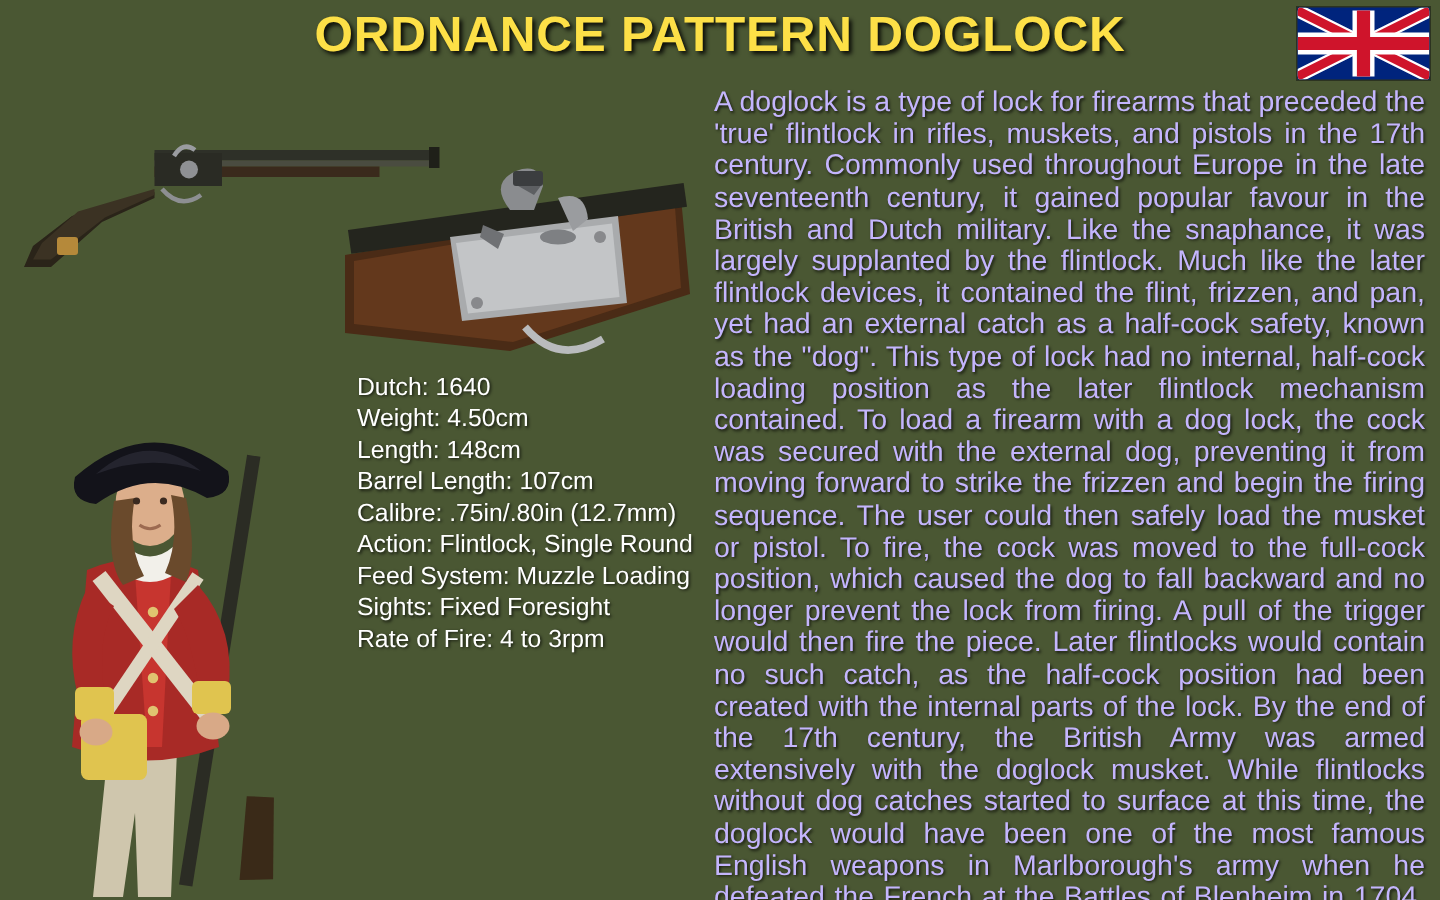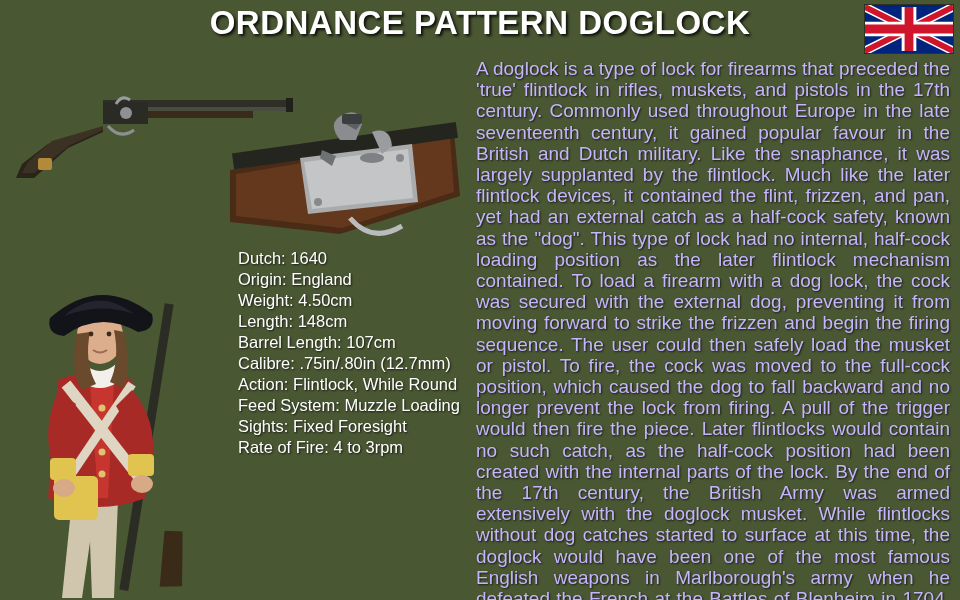--- a/index.html
+++ b/index.html
@@ -23,21 +23,21 @@
 
   
   .title {
     position: absolute;
     top: 4px;
     left: 0;
     width: 960px;
     text-align: center;
     font-size: 33px;
     font-weight: bold;
-    color: #ffffff;
+    color: #fde047;
     letter-spacing: 0.5px;
     text-shadow: 2px 2px 3px rgba(0,0,0,0.85);
     white-space: nowrap;
   }
   .flag {
     position: absolute;
     top: 4px;
     right: 6px;
     width: 88px;
     height: 48px;
@@ -235,42 +235,38 @@
         <path d="M83,118 q7,5 14,0" stroke="#9c6a50" stroke-width="2" fill="none"></path>
       </svg>
     </div>
 
     <div class="specs">
       <div class="spec-row">
         <span class="spec-label">Dutch:</span>
         <span class="spec-value">1640</span>
       </div>
       <div class="spec-row">
-        <span class="spec-label">Origin:</span>
-        <span class="spec-value">England</span>
-      </div>
-      <div class="spec-row">
         <span class="spec-label">Weight:</span>
         <span class="spec-value">4.50cm</span>
       </div>
       <div class="spec-row">
         <span class="spec-label">Length:</span>
         <span class="spec-value">148cm</span>
       </div>
       <div class="spec-row">
         <span class="spec-label">Barrel Length:</span>
         <span class="spec-value">107cm</span>
       </div>
       <div class="spec-row">
         <span class="spec-label">Calibre:</span>
         <span class="spec-value">.75in/.80in (12.7mm)</span>
       </div>
       <div class="spec-row">
         <span class="spec-label">Action:</span>
-        <span class="spec-value">Flintlock, While Round</span>
+        <span class="spec-value">Flintlock, Single Round</span>
       </div>
       <div class="spec-row">
         <span class="spec-label">Feed System:</span>
         <span class="spec-value">Muzzle Loading</span>
       </div>
       <div class="spec-row">
         <span class="spec-label">Sights:</span>
         <span class="spec-value">Fixed Foresight</span>
       </div>
       <div class="spec-row">

